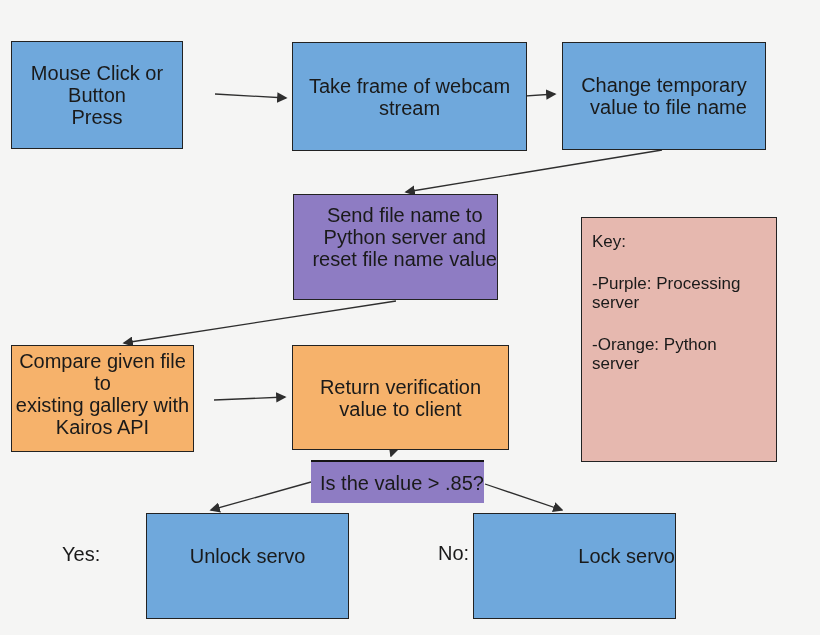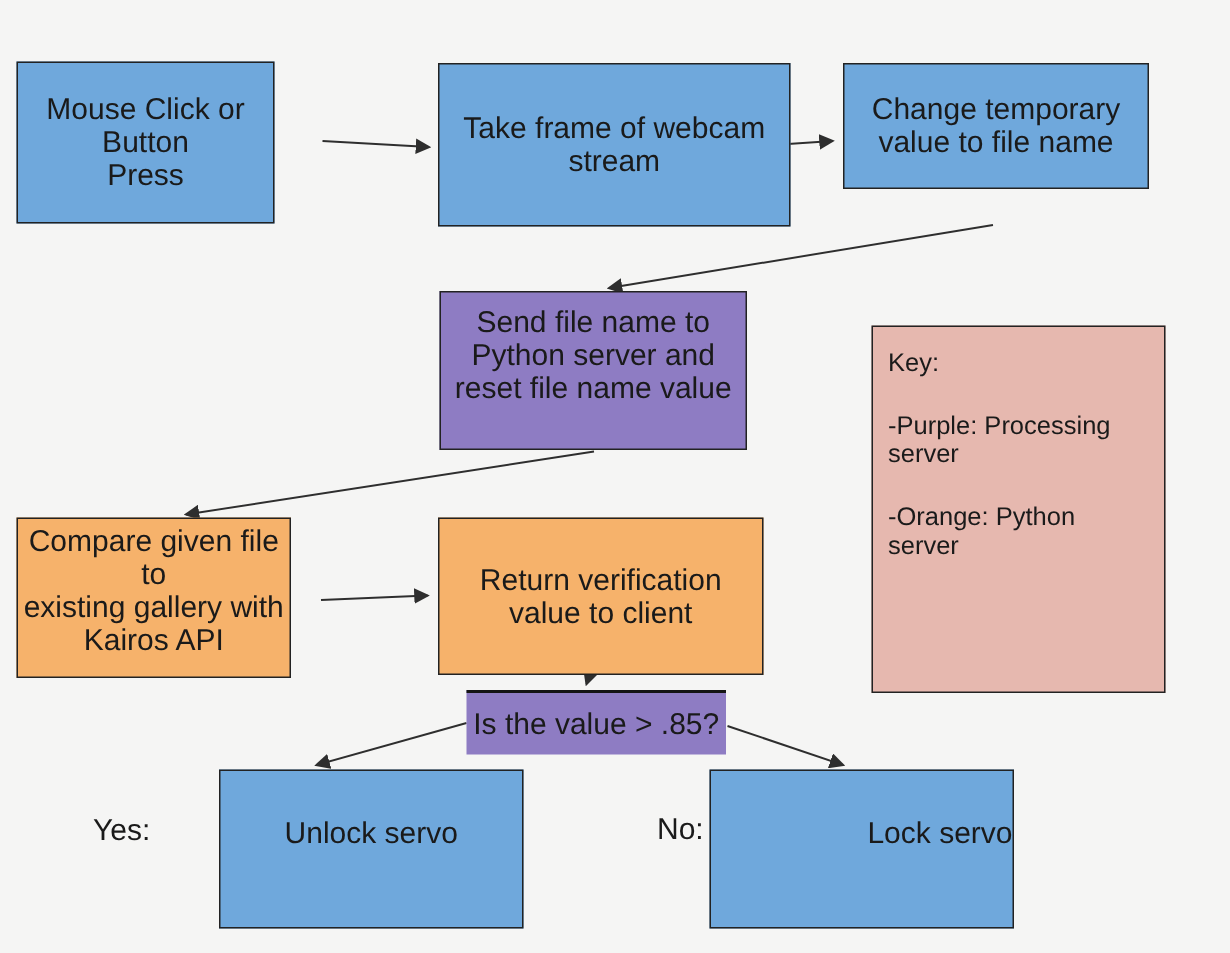--- a/index.html
+++ b/index.html
@@ -28,27 +28,27 @@
     justify-content: center;
     text-align: center;
     color: #1a1a1a;
     font-size: 20px;
     line-height: 22px;
     white-space: pre-line;
     box-sizing: border-box;
     border: 1px solid #222;
   }
   .node.blue   { background: #6fa8dc; }
-  .node.purple { background: #8e7cc3; }
+  .node.purple { background: #8e7cc3; justify-content: flex-end; }
   .node.orange { background: #f6b26b; }
   .node.lift   { padding-bottom: 20px; }
 
   #n-mouse     { left: 11px;  top: 41px;  width: 172px; height: 108px; }
   #n-frame     { left: 292px; top: 42px;  width: 235px; height: 109px; }
-  #n-change    { left: 562px; top: 42px;  width: 204px; height: 84px; }
+  #n-change    { left: 562px; top: 42px;  width: 204px; height: 108px; text-align: right; }
   #n-send      { left: 293px; top: 194px; width: 205px; height: 106px; }
   #n-compare   { left: 11px;  top: 345px; width: 183px; height: 107px; padding-bottom: 10px; }
   #n-return    { left: 292px; top: 345px; width: 217px; height: 105px; }
   #n-decision  { left: 311px; top: 460px; width: 173px; height: 43px;
                  border: none; border-top: 2px solid #141414; }
   #n-unlock    { left: 102px; top: 513px; width: 203px; height: 106px; margin-left: 44px; }
   #n-lock     { left: 473px; top: 513px; width: 203px; height: 106px; justify-content: flex-end; }
 
   .keybox {
     position: absolute;

